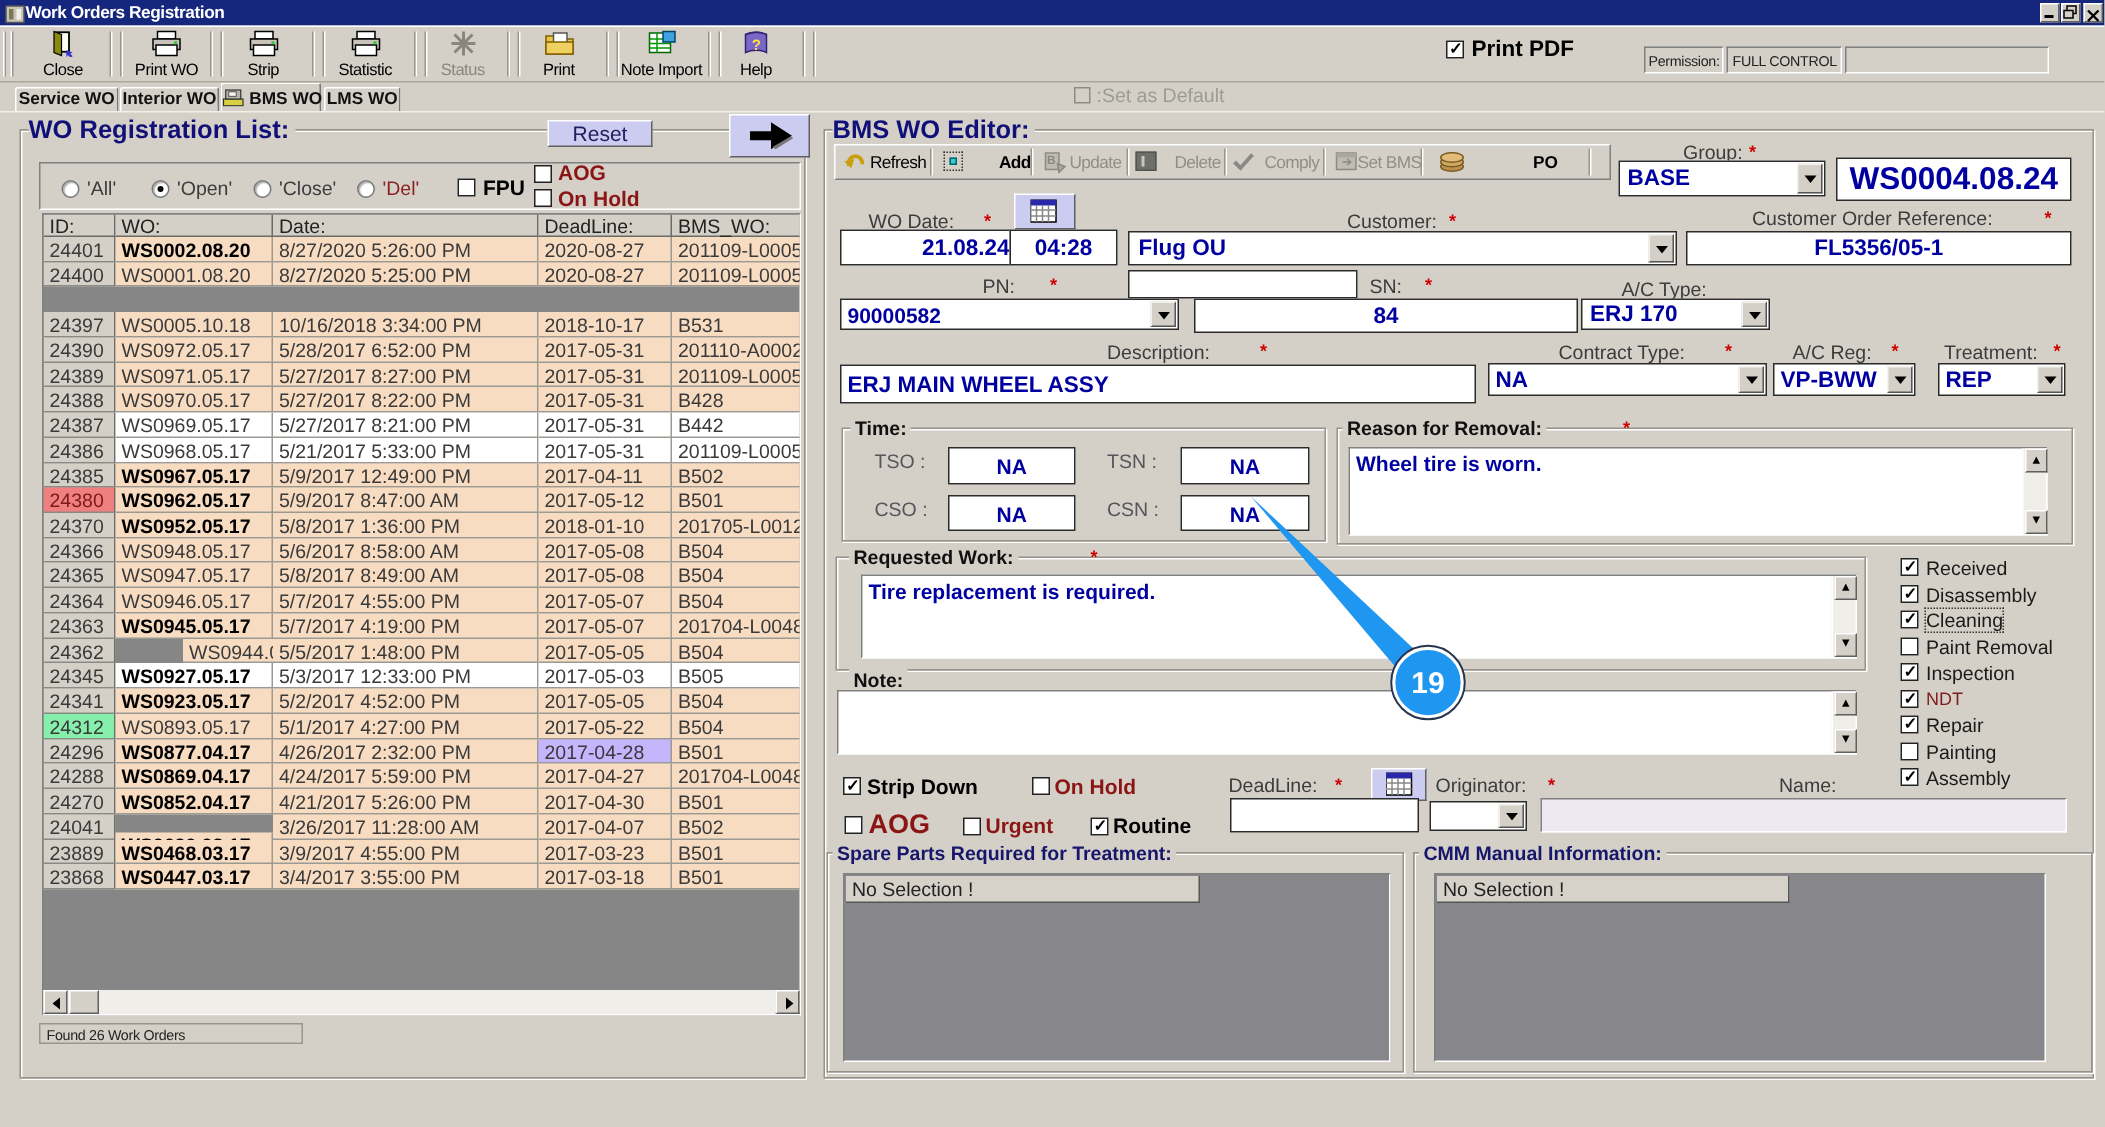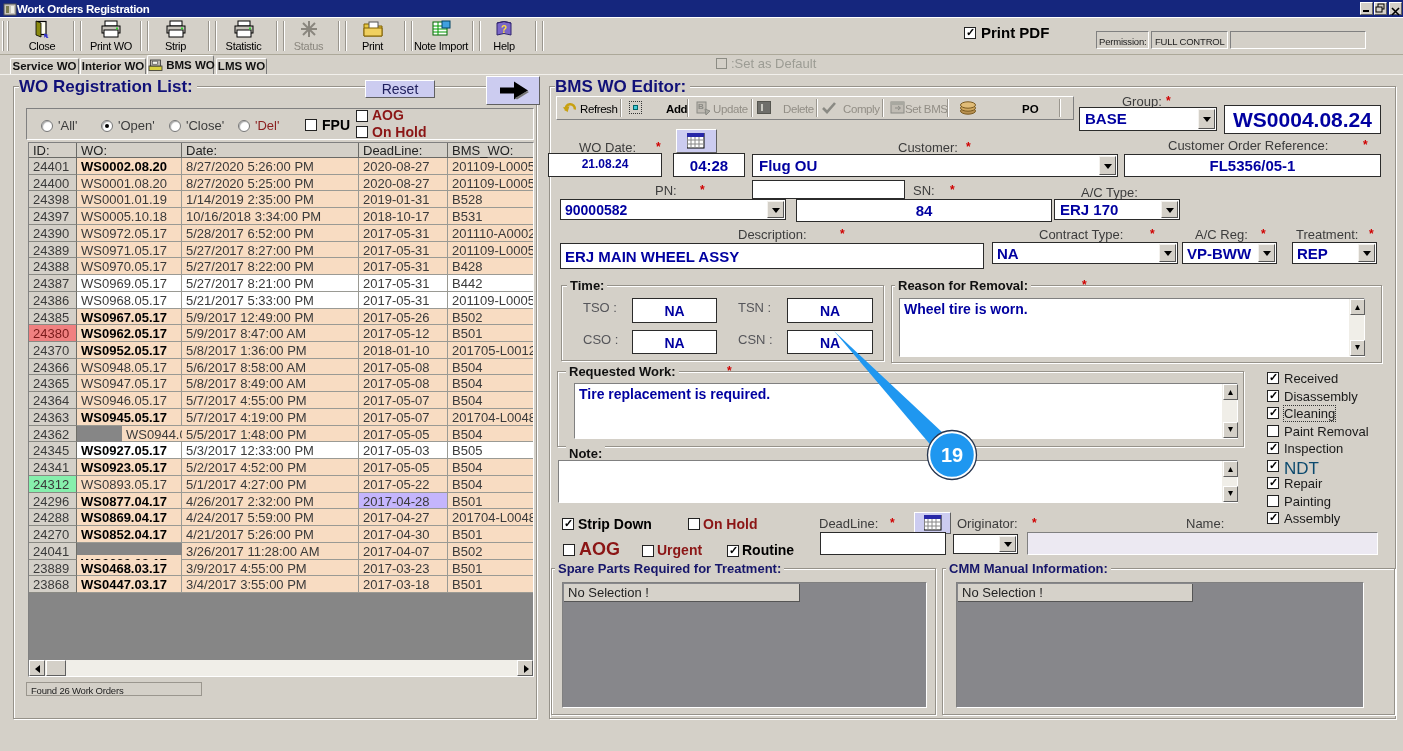--- a/index.html
+++ b/index.html
@@ -189,27 +189,20 @@
       <div class="tc" style="left:330px;width:89px;background:#f8dcc2;">2020-08-27</div>
       <div class="tc" style="left:419px;width:87px;background:#f8dcc2;">201109-L0005</div>
     </div>
 <div class="trow" style="position:absolute;left:0;top:31.73px;">
       <div class="tc tid" style="left:0;width:48px;background:#d4d0c8;">24400</div>
       <div class="tc" style="left:48px;width:105px;background:#f8dcc2;">WS0001.08.20</div>
       <div class="tc" style="left:153px;width:177px;background:#f8dcc2;">8/27/2020 5:25:00 PM</div>
       <div class="tc" style="left:330px;width:89px;background:#f8dcc2;">2020-08-27</div>
       <div class="tc" style="left:419px;width:87px;background:#f8dcc2;">201109-L0005</div>
     </div>
-<div class="trow" style="position:absolute;left:0;top:48.46px;">
-      <div class="tc tid" style="left:0;width:48px;background:#d4d0c8;">24398</div>
-      <div class="tc" style="left:48px;width:105px;background:#f8dcc2;">WS0001.01.19</div>
-      <div class="tc" style="left:153px;width:177px;background:#f8dcc2;">1/14/2019 2:35:00 PM</div>
-      <div class="tc" style="left:330px;width:89px;background:#f8dcc2;">2019-01-31</div>
-      <div class="tc" style="left:419px;width:87px;background:#f8dcc2;">B528</div>
-    </div>
 <div class="trow" style="position:absolute;left:0;top:65.19px;">
       <div class="tc tid" style="left:0;width:48px;background:#d4d0c8;">24397</div>
       <div class="tc" style="left:48px;width:105px;background:#f8dcc2;">WS0005.10.18</div>
       <div class="tc" style="left:153px;width:177px;background:#f8dcc2;">10/16/2018 3:34:00 PM</div>
       <div class="tc" style="left:330px;width:89px;background:#f8dcc2;">2018-10-17</div>
       <div class="tc" style="left:419px;width:87px;background:#f8dcc2;">B531</div>
     </div>
 <div class="trow" style="position:absolute;left:0;top:81.92px;">
       <div class="tc tid" style="left:0;width:48px;background:#d4d0c8;">24390</div>
       <div class="tc" style="left:48px;width:105px;background:#f8dcc2;">WS0972.05.17</div>
@@ -242,21 +235,21 @@
       <div class="tc tid" style="left:0;width:48px;background:#d4d0c8;">24386</div>
       <div class="tc" style="left:48px;width:105px;background:#ffffff;">WS0968.05.17</div>
       <div class="tc" style="left:153px;width:177px;background:#ffffff;">5/21/2017 5:33:00 PM</div>
       <div class="tc" style="left:330px;width:89px;background:#ffffff;">2017-05-31</div>
       <div class="tc" style="left:419px;width:87px;background:#ffffff;">201109-L0005</div>
     </div>
 <div class="trow" style="position:absolute;left:0;top:165.57px;">
       <div class="tc tid" style="left:0;width:48px;background:#d4d0c8;">24385</div>
       <div class="tc" style="left:48px;width:105px;background:#f8dcc2;font-weight:bold;color:#000;">WS0967.05.17</div>
       <div class="tc" style="left:153px;width:177px;background:#f8dcc2;">5/9/2017 12:49:00 PM</div>
-      <div class="tc" style="left:330px;width:89px;background:#f8dcc2;">2017-05-26</div>
+      <div class="tc" style="left:330px;width:89px;background:#f8dcc2;">2017-04-11</div>
       <div class="tc" style="left:419px;width:87px;background:#f8dcc2;">B502</div>
     </div>
 <div class="trow" style="position:absolute;left:0;top:182.30px;">
       <div class="tc tid" style="left:0;width:48px;background:#f08080;color:#7a1a1a;">24380</div>
       <div class="tc" style="left:48px;width:105px;background:#f8dcc2;font-weight:bold;color:#000;">WS0962.05.17</div>
       <div class="tc" style="left:153px;width:177px;background:#f8dcc2;">5/9/2017 8:47:00 AM</div>
       <div class="tc" style="left:330px;width:89px;background:#f8dcc2;">2017-05-12</div>
       <div class="tc" style="left:419px;width:87px;background:#f8dcc2;">B501</div>
     </div>
 <div class="trow" style="position:absolute;left:0;top:199.03px;">
@@ -434,21 +427,21 @@
       <rect x="0" y="0" width="17" height="4" fill="#2828a8"></rect>
       <g stroke="#888" stroke-width="1">
         <line x1="0" y1="7" x2="17" y2="7"></line>
         <line x1="0" y1="11" x2="17" y2="11"></line>
         <line x1="4" y1="4" x2="4" y2="15"></line>
         <line x1="8" y1="4" x2="8" y2="15"></line>
         <line x1="12" y1="4" x2="12" y2="15"></line>
       </g>
     </svg>
   </div>
-<div class="abs field" style="left:548px;top:153px;width:114px;height:24px;font-size:12px;text-align:center;padding-top:3px;">21.08.24</div>
+<div class="abs field" style="left:560px;top:153px;width:114px;height:24px;font-size:15px;text-align:right;padding-top:3px;">21.08.24</div>
 <div class="abs field" style="left:673px;top:153px;width:72px;height:24px;font-size:15px;text-align:center;padding-top:3px;">04:28</div>
 <div class="abs lbl" style="left:898px;top:140px;">Customer:</div>
 <div class="abs star" style="left:966px;top:140px;">*</div>
 <div class="abs field" style="left:752px;top:154px;width:366px;height:23px;font-size:15px;padding:2px 0 0 6px;">Flug OU<div class="combo-btn"></div></div>
 <div class="abs lbl" style="left:1168px;top:138px;">Customer Order Reference:</div>
 <div class="abs star" style="left:1363px;top:138px;">*</div>
 <div class="abs field" style="left:1124px;top:154px;width:257px;height:23px;font-size:15px;text-align:center;padding-top:2px;">FL5356/05-1</div>
 <div class="abs lbl" style="left:655px;top:183px;">PN:</div>
 <div class="abs star" style="left:700px;top:183px;">*</div>
 <div class="abs field" style="left:752px;top:180px;width:153px;height:19px;"></div>
@@ -512,21 +505,21 @@
 <div class="abs" style="left:1284px;top:406px;font-size:13px;color:#1a1a1a;outline:1px dotted #333;outline-offset:0px;">Cleaning</div>
 <div class="cbox" style="left:1267px;top:424.5px;"></div>
 <div class="abs" style="left:1284px;top:423.5px;font-size:13px;color:#1a1a1a;">Paint Removal</div>
 <div class="cbox" style="left:1267px;top:442px;">
     <span class="ck">✓</span>
   </div>
 <div class="abs" style="left:1284px;top:441px;font-size:13px;color:#1a1a1a;">Inspection</div>
 <div class="cbox" style="left:1267px;top:459.5px;">
     <span class="ck">✓</span>
   </div>
-<div class="abs" style="left:1284px;top:458.5px;font-size:17px;color:#0c4a6e;">NDT</div>
+<div class="abs" style="left:1284px;top:458.5px;font-size:12px;color:#7f1d1d;">NDT</div>
 <div class="cbox" style="left:1267px;top:477px;">
     <span class="ck">✓</span>
   </div>
 <div class="abs" style="left:1284px;top:476px;font-size:13px;color:#1a1a1a;">Repair</div>
 <div class="cbox" style="left:1267px;top:494.5px;"></div>
 <div class="abs" style="left:1284px;top:493.5px;font-size:13px;color:#1a1a1a;">Painting</div>
 <div class="cbox" style="left:1267px;top:512px;">
     <span class="ck">✓</span>
   </div>
 <div class="abs" style="left:1284px;top:511px;font-size:13px;color:#1a1a1a;">Assembly</div>

